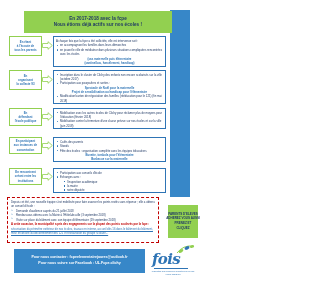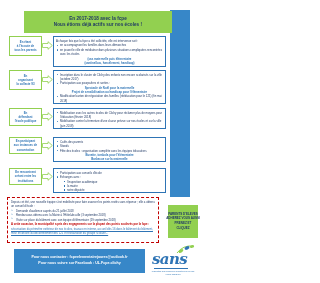--- a/index.html
+++ b/index.html
@@ -278,18 +278,18 @@
     <span>Pour nous suivre sur Facebook : UL.Fcpe.clichy</span>
   </div>
 
   <div class="logo">
     <svg class="leaf" style="left:26px;top:0px;width:22px;height:12px;" viewBox="0 0 22 12">
       <path d="M3 9 Q9 1 19 2" fill="none" stroke="#92d050" stroke-width="1"></path>
       <ellipse cx="7" cy="7" rx="2.6" ry="1.6" fill="#92d050" transform="rotate(-35 7 7)"></ellipse>
       <ellipse cx="13" cy="4" rx="2.6" ry="1.6" fill="#2e74b5" transform="rotate(-25 13 4)"></ellipse>
       <ellipse cx="18" cy="2.5" rx="2.2" ry="1.4" fill="#92d050" transform="rotate(-15 18 2.5)"></ellipse>
     </svg>
-    <div class="word">sans</div>
+    <div class="word">fois</div>
     <div class="rule"></div>
     <div class="tag">Fédération des conseils de parents d'élèves des écoles publiques</div>
   </div>
 
 </div>
 
 </body></html>

